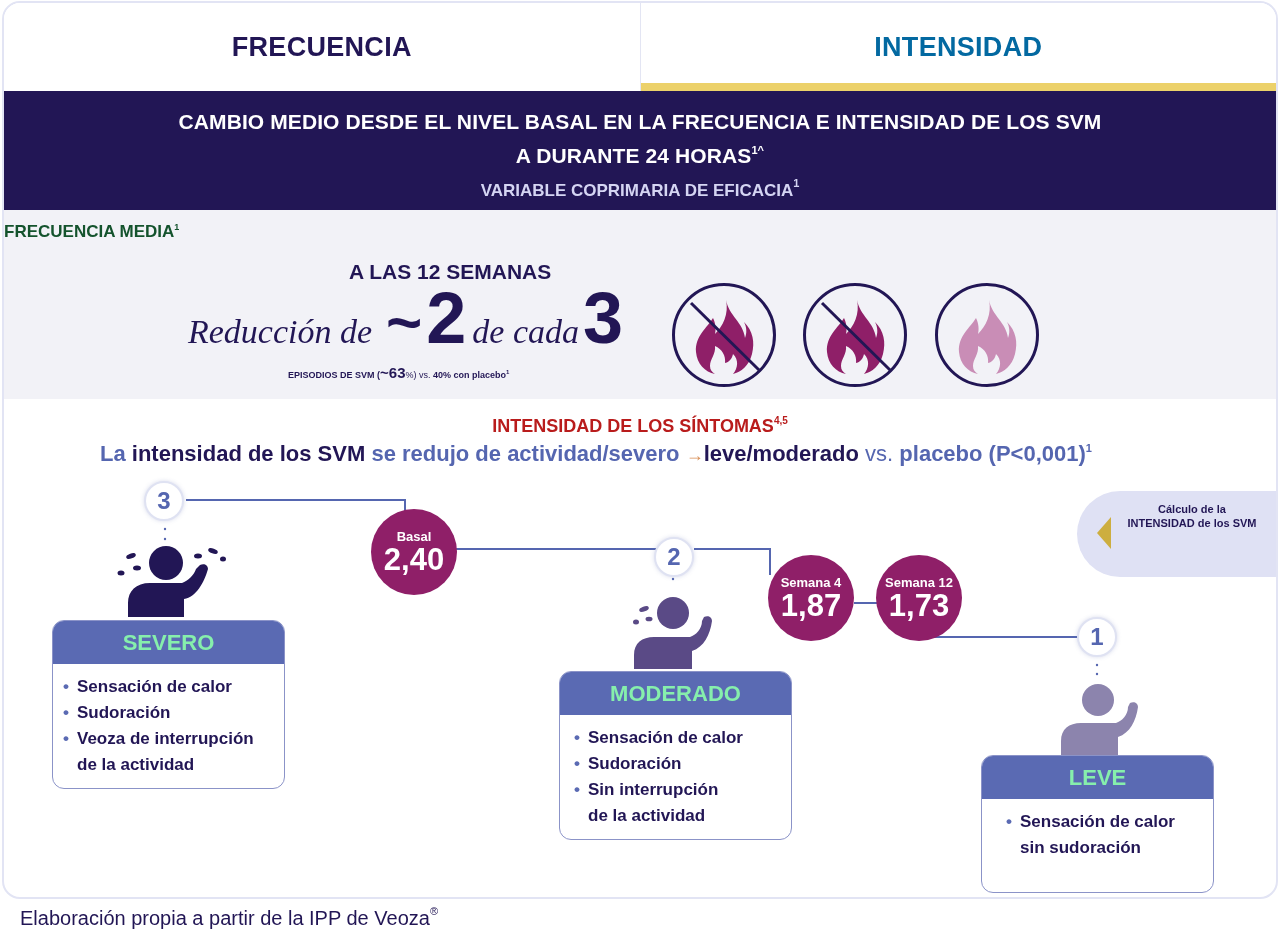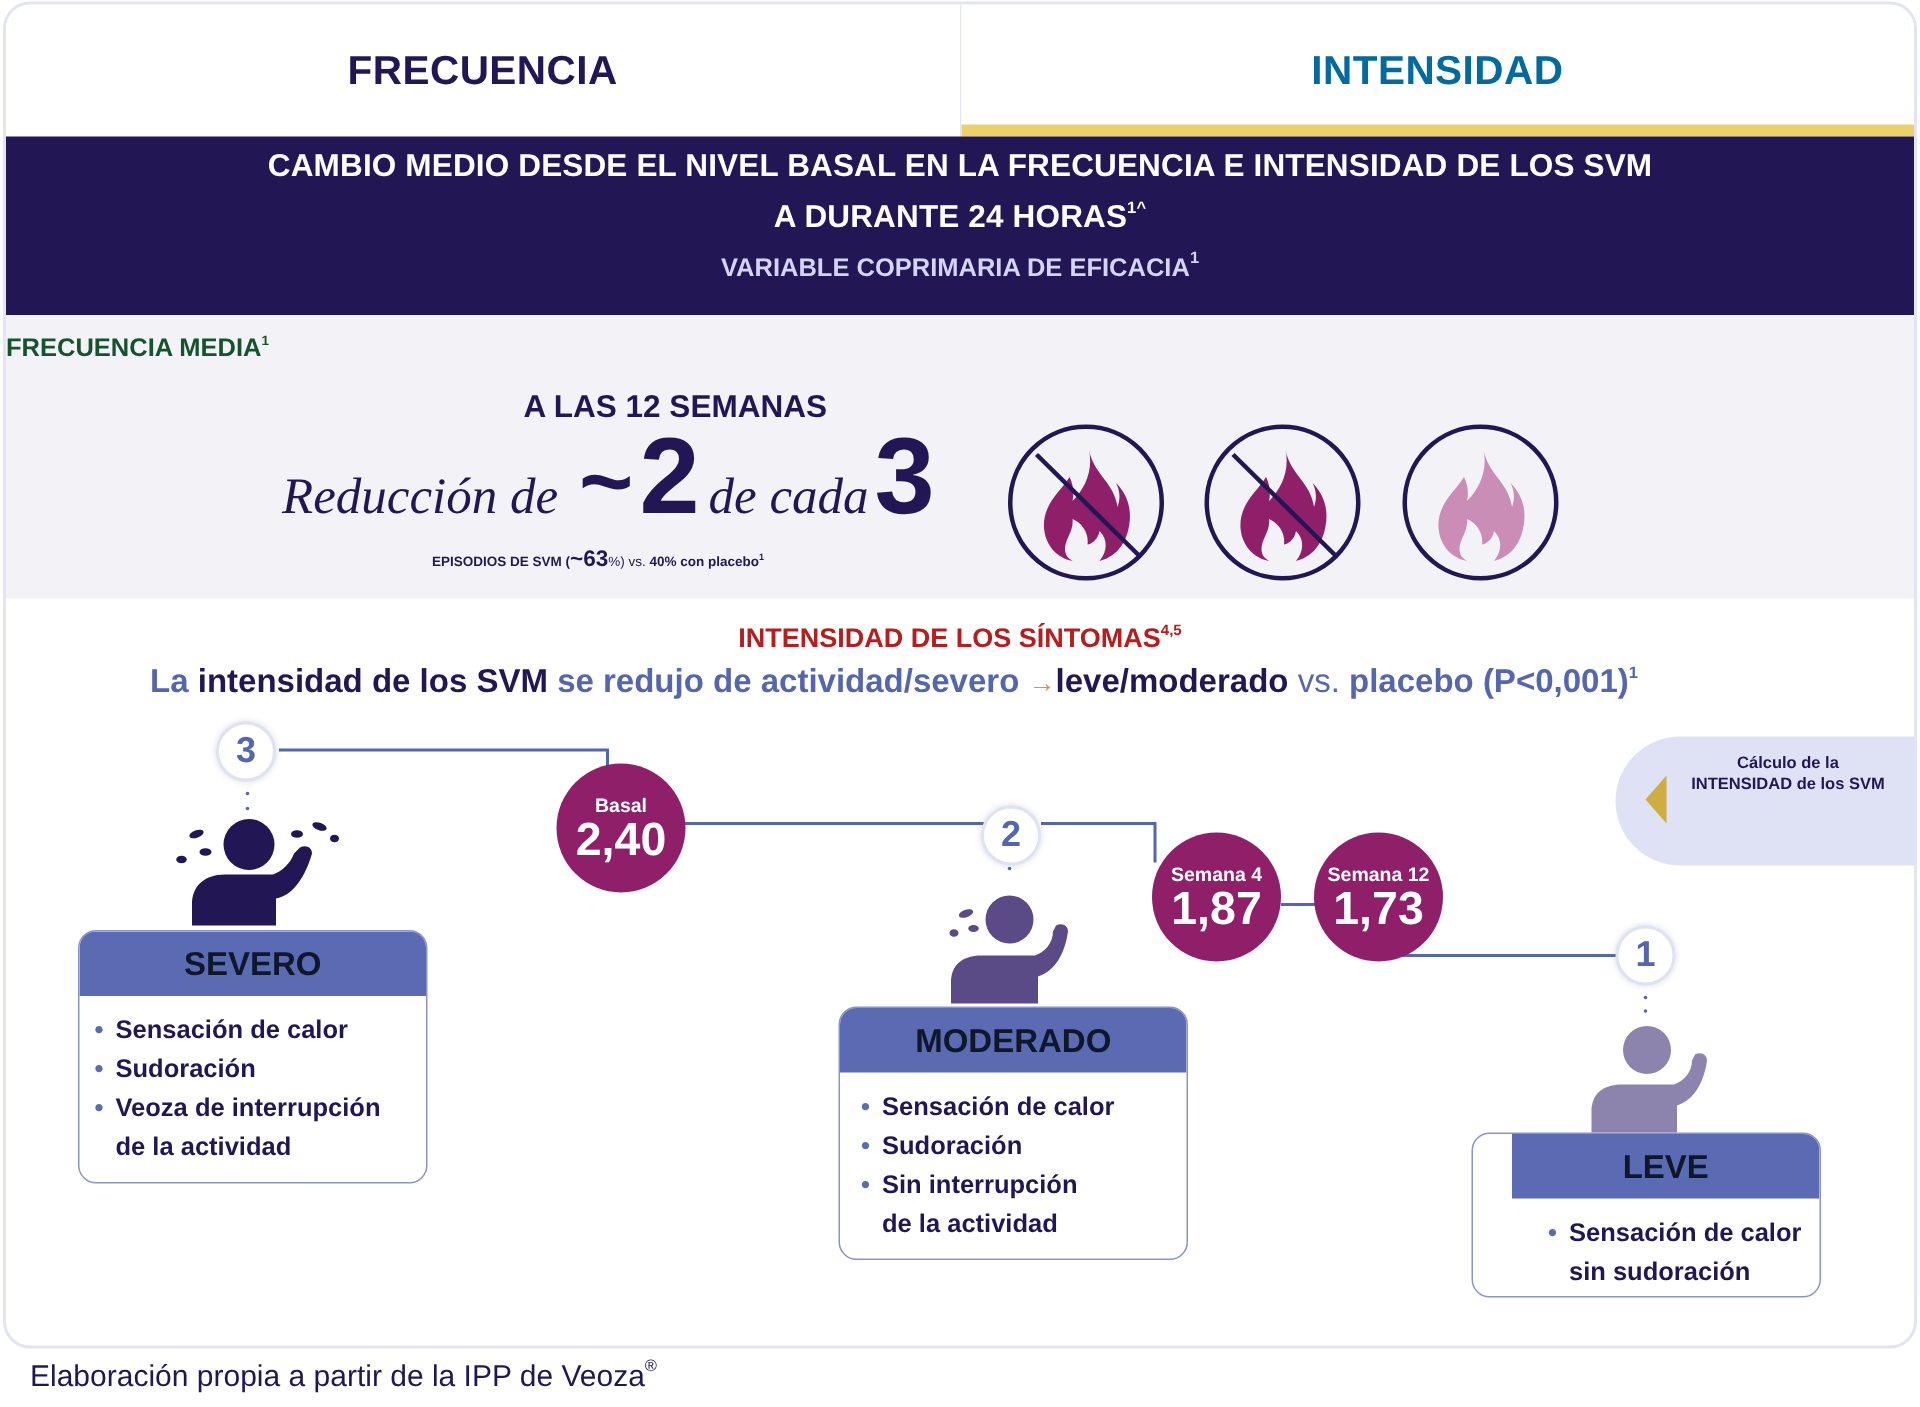--- a/index.html
+++ b/index.html
@@ -12,21 +12,21 @@
   }
 
   
   .tabs { position: absolute; left: 0; top: 0; width: 100%; height: 88px; display: flex; }
   .tab { flex: 1; display: flex; align-items: center; justify-content: center; font-weight: 700; font-size: 27px; letter-spacing: 0.3px; cursor: pointer; position: relative; }
   .tab-freq { color: #221655; background: #fff; border-right: 1px solid #e3e5f3; }
   .tab-int { color: #0369a1; background: #fff; }
   .tab-int::after { content: ""; position: absolute; left: 0; right: 0; bottom: 0; height: 8px; background: #ecd16a; }
 
   
-  .banner { position: absolute; left: 0; top: 88px; width: 100%; height: 119px; background: #221655; text-align: center; color: #fff; padding-top: 6px; }
+  .banner { position: absolute; left: 0; top: 88px; width: 100%; height: 119px; background: #221655; text-align: center; color: #fff; padding-top: 17px; }
   .banner-title { font-weight: 700; font-size: 21px; line-height: 28px; letter-spacing: 0.1px; }
   .banner-title sup, .banner-sub sup { font-size: 11px; vertical-align: 9px; }
   .banner-sub { font-weight: 700; font-size: 17px; color: #d5d5f3; margin-top: 7px; }
 
   
   .freq { position: absolute; left: 0; top: 207px; width: 100%; height: 189px; background: #f2f2f7; }
   .freq-heading { position: absolute; left: 0; width: 100%; top: 12px; text-align: left; font-weight: 700; font-size: 17px; color: #14532d; }
   .freq-heading sup { font-size: 9px; vertical-align: 7px; }
   .weeks { position: absolute; left: 345px; top: 50px; font-weight: 700; font-size: 21px; color: #221655; }
   .reduction { position: absolute; left: 184px; top: 72px; height: 80px; display: flex; align-items: baseline; color: #221655; }
@@ -52,21 +52,21 @@
 
   .lines { position: absolute; left: 0; top: 0; }
 
   .level-num { position: absolute; width: 40px; height: 40px; border-radius: 50%; background: #fff; border: 2px solid #dfe2f2; display: flex; align-items: center; justify-content: center; font-weight: 700; font-size: 24px; color: #5566b0; box-shadow: 0 0 4px rgba(100,110,180,0.25); }
 
   .score { position: absolute; width: 86px; height: 86px; border-radius: 50%; background: #8f1f68; color: #fff; text-align: right; display: flex; flex-direction: column; align-items: center; justify-content: center; }
   .score .lbl { font-size: 13px; font-weight: 700; }
   .score .val { font-size: 31px; font-weight: 700; line-height: 32px; }
 
   .sev-box { position: absolute; background: #fff; border: 1.5px solid #8b93c8; border-radius: 12px; overflow: hidden; }
-  .sev-head { background: #5a6ab3; color: #0f172a; font-weight: 700; font-size: 22px; text-align: center; height: 43px; line-height: 43px; }
+  .sev-head { background: #5a6ab3; color: #86efac; font-weight: 700; font-size: 22px; text-align: center; height: 43px; line-height: 43px; }
   .sev-list { list-style: none; padding: 10px 0 0 10px; }
   .sev-list li { font-weight: 700; font-size: 17px; line-height: 26px; color: #221655; padding-left: 14px; position: relative; }
   .sev-list li::before { content: "•"; position: absolute; left: 0; color: #5a6ab3; }
 
   .calc-tab { position: absolute; left: 1073px; top: 488px; width: 220px; height: 86px; background: #dfe1f4; border-radius: 43px 0 0 43px; cursor: pointer; }
   .calc-tab .txt { position: absolute; left: 40px; top: 11px; width: 150px; text-align: center; font-size: 11px; font-weight: 700; color: #221655; line-height: 14px; }
   .calc-arrow { position: absolute; left: 20px; top: 26px; width: 0; height: 0; border-top: 16px solid transparent; border-bottom: 16px solid transparent; border-right: 14px solid #cdae3f; }
 
   .footer { position: absolute; left: 20px; top: 905px; font-size: 20px; color: #221655; }
   .footer sup { font-size: 11px; vertical-align: 10px; }
@@ -205,21 +205,21 @@
   <div class="sev-box" style="left:555px; top:668px; width:233px; height:169px;" data-name="severity-card-moderate">
     <div class="sev-head" data-name="severity-title">MODERADO</div>
     <ul class="sev-list" style="padding-left:14px" data-name="symptom-list">
       <li data-name="symptom-item">Sensación de calor</li>
       <li data-name="symptom-item">Sudoración</li>
       <li data-name="symptom-item">Sin interrupción</li>
       <li style="padding-left:14px" data-name="symptom-item-continued">de la actividad</li>
     </ul>
   </div>
 
-  <div class="sev-box" style="left:977px; top:752px; width:233px; height:110px;padding-left:26px;" data-name="severity-card-mild">
+  <div class="sev-box" style="left:977px; top:752px; width:233px; height:138px;" data-name="severity-card-mild">
     <div class="sev-head" data-name="severity-title">LEVE</div>
     <ul class="sev-list" style="padding-left:24px" data-name="symptom-list">
       <li data-name="symptom-item">Sensación de calor</li>
       <li style="padding-left:14px" data-name="symptom-item-continued">sin sudoración</li>
     </ul>
   </div>
 
   <div class="calc-tab" data-name="calculation-intensity-tab">
     <div class="calc-arrow" data-name="triangle-left-icon"></div>
     <div class="txt" data-name="calculation-tab-label">

